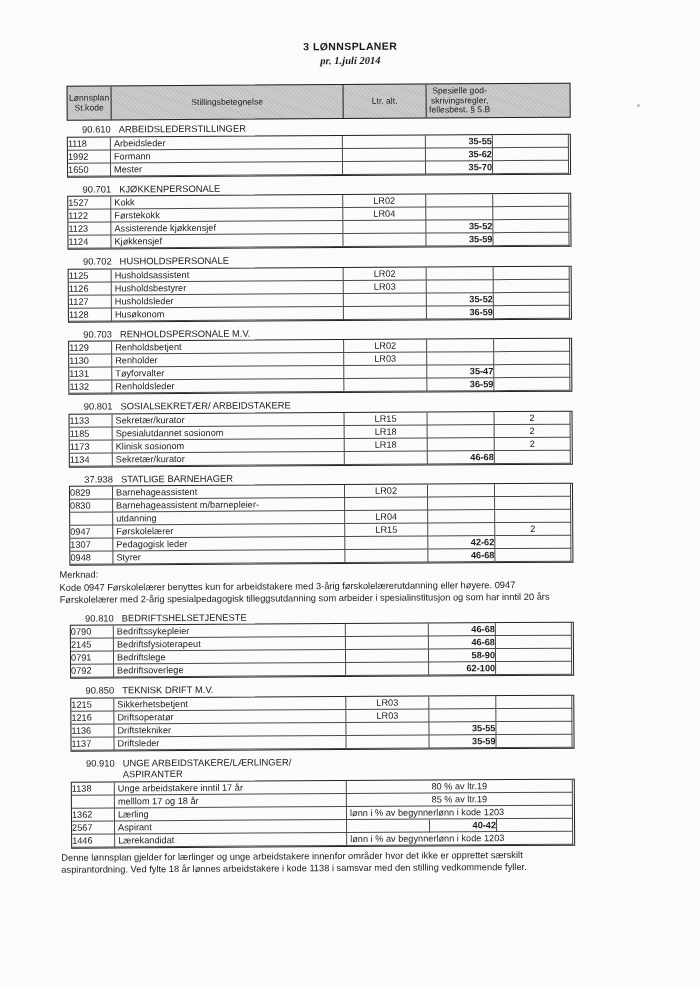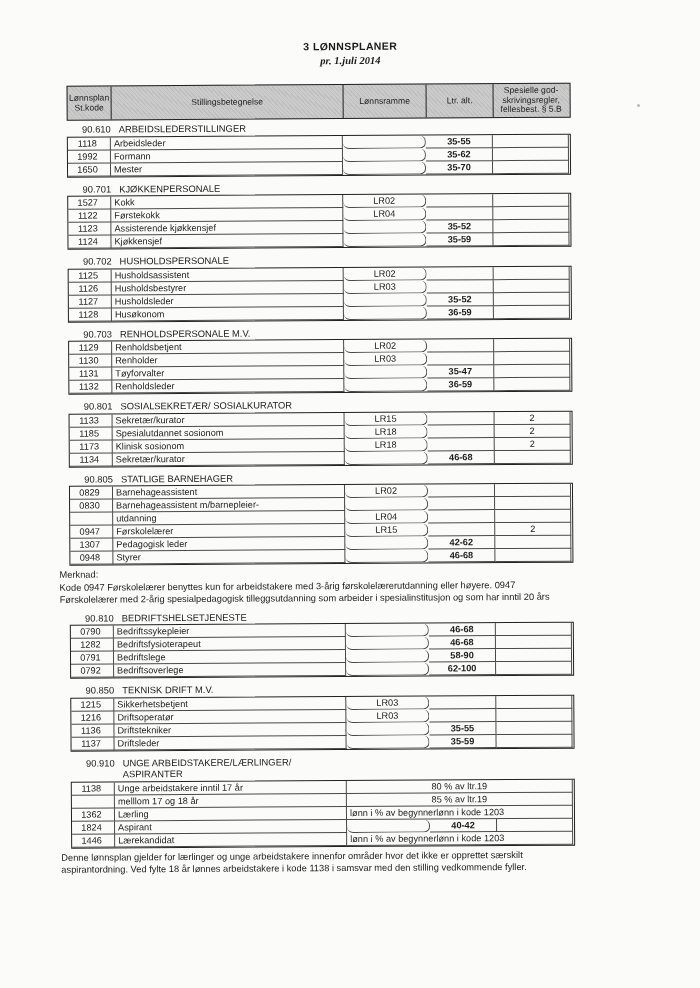--- a/index.html
+++ b/index.html
@@ -66,24 +66,24 @@
     background:var(--paper, #fbfbf9);
   }
   .rows .c {
     border-right:1px solid var(--table-border, #4a4a4a);
     border-bottom:1px solid var(--table-border, #4a4a4a);
     height:13px; line-height:12px;
     font-size:9.2px;
     overflow:hidden; white-space:nowrap;
   }
   .rows .c:last-of-type { }
-  .c-code  { text-align:center; padding-right:3px; }
+  .c-code  { text-align:left; padding-right:3px; }
   .c-desc  { text-align:left; padding-left:3px; }
-  .c-lr    { text-align:center;border-radius:6px; }
-  .c-ltr   { text-align:center; font-weight:bold; }
+  .c-lr    { text-align:center; }
+  .c-ltr   { text-align:right; font-weight:bold; }
   .c-spes  { text-align:center; }
   .c-span  { grid-column:3 / 6; }
   .c-span.ac { text-align:center; }
   .c-span.al { text-align:left; padding-left:3px; }
 
   .note {
     font-size:9.3px; line-height:12.6px;
     margin:3px 0 1px -10px;
     white-space:pre-line;
     width:520px;
@@ -98,21 +98,20 @@
 <div class="sheet">
   <div class="content">
     <div class="doc-title">3 LØNNSPLANER</div>
     <div class="doc-subtitle">pr. 1.juli 2014</div>
 
     <div class="table-wrap">
       <div class="g head">
         <div class="c">Lønnsplan
 St.kode</div>
         <div class="c">Stillingsbetegnelse</div>
-        <div class="c">Lønnsramme</div>
         <div class="c">Ltr. alt.</div>
         <div class="c">Spesielle god-
 skrivingsregler,
 fellesbest. § 5.B</div>
       </div>
       <div class="sections" id="sections">
           <div class="section">
             <div class="sec-head">
               <div class="sec-code">90.610</div>
               <div class="sec-title">ARBEIDSLEDERSTILLINGER</div>
@@ -215,21 +214,21 @@
               <div class="c c-code">1132</div>
               <div class="c c-desc">Renholdsleder</div>
               <div class="c c-lr"></div>
               <div class="c c-ltr">36-59</div>
               <div class="c c-spes"></div>
             </div>
           </div>
           <div class="section">
             <div class="sec-head">
               <div class="sec-code">90.801</div>
-              <div class="sec-title">SOSIALSEKRETÆR/ SOSIALKURATOR</div>
+              <div class="sec-title">SOSIALSEKRETÆR/ ARBEIDSTAKERE</div>
             </div>
             <div class="g rows">
               <div class="c c-code">1133</div>
               <div class="c c-desc">Sekretær/kurator</div>
               <div class="c c-lr">LR15</div>
               <div class="c c-ltr"></div>
               <div class="c c-spes">2</div>
               <div class="c c-code">1185</div>
               <div class="c c-desc">Spesialutdannet sosionom</div>
               <div class="c c-lr">LR18</div>
@@ -242,21 +241,21 @@
               <div class="c c-spes">2</div>
               <div class="c c-code">1134</div>
               <div class="c c-desc">Sekretær/kurator</div>
               <div class="c c-lr"></div>
               <div class="c c-ltr">46-68</div>
               <div class="c c-spes"></div>
             </div>
           </div>
           <div class="section">
             <div class="sec-head">
-              <div class="sec-code">90.805</div>
+              <div class="sec-code">37.938</div>
               <div class="sec-title">STATLIGE BARNEHAGER</div>
             </div>
             <div class="g rows">
               <div class="c c-code">0829</div>
               <div class="c c-desc">Barnehageassistent</div>
               <div class="c c-lr">LR02</div>
               <div class="c c-ltr"></div>
               <div class="c c-spes"></div>
               <div class="c c-code">0830</div>
               <div class="c c-desc">Barnehageassistent m/barnepleier-</div>
@@ -292,21 +291,21 @@
             <div class="sec-head">
               <div class="sec-code">90.810</div>
               <div class="sec-title">BEDRIFTSHELSETJENESTE</div>
             </div>
             <div class="g rows">
               <div class="c c-code">0790</div>
               <div class="c c-desc">Bedriftssykepleier</div>
               <div class="c c-lr"></div>
               <div class="c c-ltr">46-68</div>
               <div class="c c-spes"></div>
-              <div class="c c-code">1282</div>
+              <div class="c c-code">2145</div>
               <div class="c c-desc">Bedriftsfysioterapeut</div>
               <div class="c c-lr"></div>
               <div class="c c-ltr">46-68</div>
               <div class="c c-spes"></div>
               <div class="c c-code">0791</div>
               <div class="c c-desc">Bedriftslege</div>
               <div class="c c-lr"></div>
               <div class="c c-ltr">58-90</div>
               <div class="c c-spes"></div>
               <div class="c c-code">0792</div>
@@ -353,21 +352,21 @@
             <div class="g rows">
               <div class="c c-code">1138</div>
               <div class="c c-desc">Unge arbeidstakere inntil 17 år</div>
               <div class="c c-span ac">80 % av ltr.19</div>
               <div class="c c-code"></div>
               <div class="c c-desc">melllom 17 og 18 år</div>
               <div class="c c-span ac">85 % av ltr.19</div>
               <div class="c c-code">1362</div>
               <div class="c c-desc">Lærling</div>
               <div class="c c-span al">lønn i % av begynnerlønn i kode 1203</div>
-              <div class="c c-code">1824</div>
+              <div class="c c-code">2567</div>
               <div class="c c-desc">Aspirant</div>
               <div class="c c-lr"></div>
               <div class="c c-ltr">40-42</div>
               <div class="c c-spes"></div>
               <div class="c c-code">1446</div>
               <div class="c c-desc">Lærekandidat</div>
               <div class="c c-span al">lønn i % av begynnerlønn i kode 1203</div>
             </div>
             <div class="note">Denne lønnsplan gjelder for lærlinger og unge arbeidstakere innenfor områder hvor det ikke er opprettet særskilt
 aspirantordning. Ved fylte 18 år lønnes arbeidstakere i kode 1138 i samsvar med den stilling vedkommende fyller.</div>

